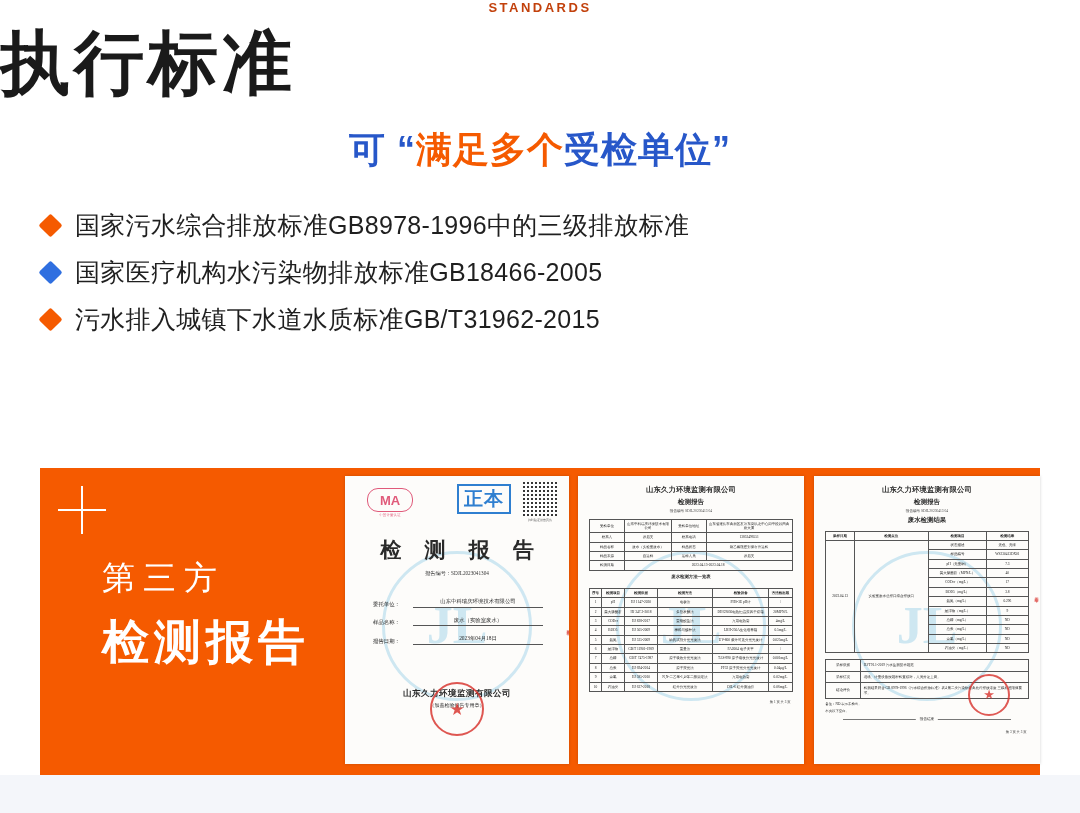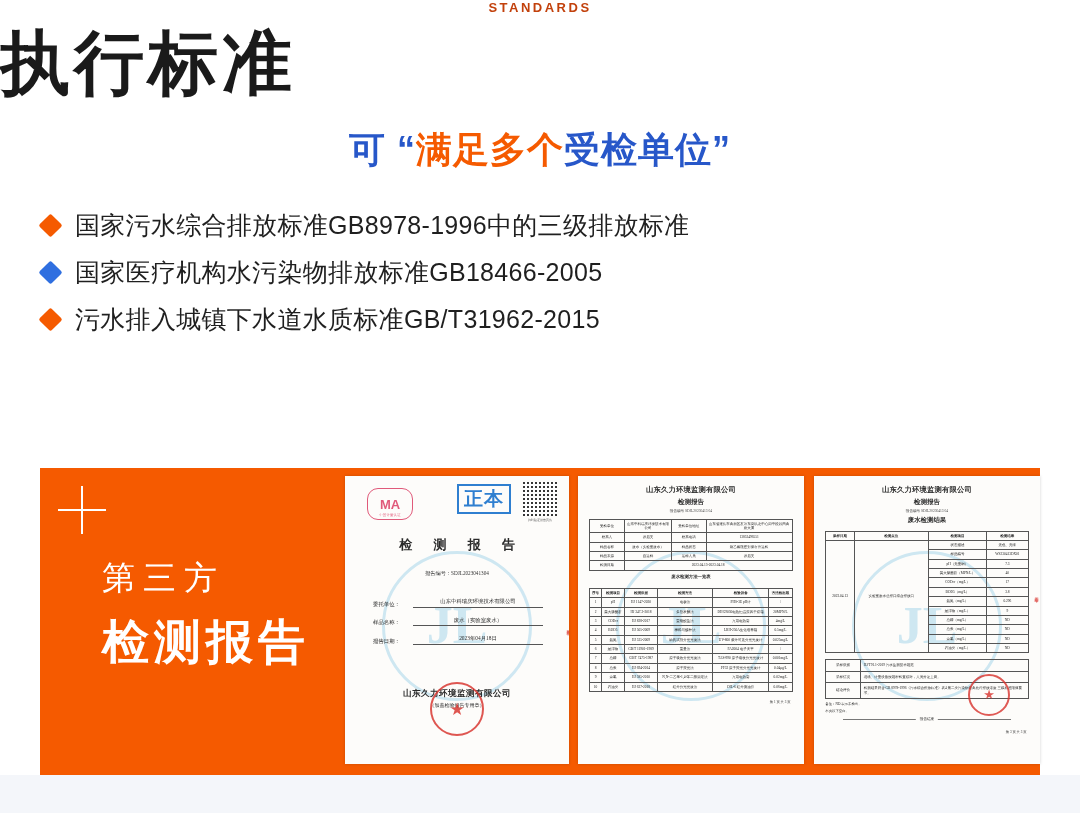--- a/index.html
+++ b/index.html
@@ -69,21 +69,21 @@
 
   .wm {
     position:absolute; left:50%; top:52%; transform:translate(-50%,-50%);
     width:150px; height:150px; border:3px solid #bfe0ef; border-radius:50%;
     color:#bfe0ef; font-size:52px; font-weight:700; display:flex;
     align-items:center; justify-content:center; opacity:.75; pointer-events:none;
   }
 
   
   .cma {
-    position:absolute; left:22px; top:12px; width:46px; height:32px;
+    position:absolute; left:22px; top:12px; width:46px; height:24px;
     border:1.6px solid #e05a7a; border-radius:11px; color:#e05a7a;
     font-size:13px; font-weight:700; display:flex; align-items:center; justify-content:center;
     font-family:"Liberation Sans",sans-serif;
   }
   .cma-sub{ position:absolute; left:22px; top:37px; width:46px; text-align:center;
             color:#e05a7a; font-size:3.4px; letter-spacing:.2px; }
   .zhengben {
     position:absolute; left:112px; top:8px; width:54px; height:30px;
     border:2px solid #2f7fd0; color:#2f7fd0; font-size:19px; font-weight:700;
     display:flex; align-items:center; justify-content:center; letter-spacing:1px;
@@ -92,21 +92,21 @@
     position:absolute; right:12px; top:6px; width:34px; height:34px;
     background:
       repeating-linear-gradient(90deg,#111 0 2px,#fff 2px 4px),
       repeating-linear-gradient(0deg,#111 0 2px,#fff 2px 4px);
     background-blend-mode:screen; opacity:.9;
   }
   .qr-cap{ position:absolute; right:12px; top:42px; width:34px; text-align:center;
            font-size:3px; color:#555; }
   .doc1-title{
     position:absolute; left:0; right:0; top:60px; text-align:center;
-    font-size:13px; font-weight:700; letter-spacing:9px; text-indent:9px;
+    font-size:21px; font-weight:700; letter-spacing:9px; text-indent:9px;
   }
   .doc1-no{ position:absolute; left:0; right:0; top:94px; text-align:center; font-size:5.2px; color:#333;}
   .f-rows{ position:absolute; left:28px; top:122px; width:170px; }
   .f-row{ display:flex; align-items:flex-end; font-size:5.4px; margin-bottom:9px; }
   .f-lab{ width:40px; color:#222; }
   .f-val{ flex:1; border-bottom:.7px solid #555; text-align:center; padding-bottom:1.5px; }
   .doc1-company{
     position:absolute; left:0; right:0; top:212px; text-align:center;
     font-size:8.6px; font-weight:700; letter-spacing:.4px;
   }

